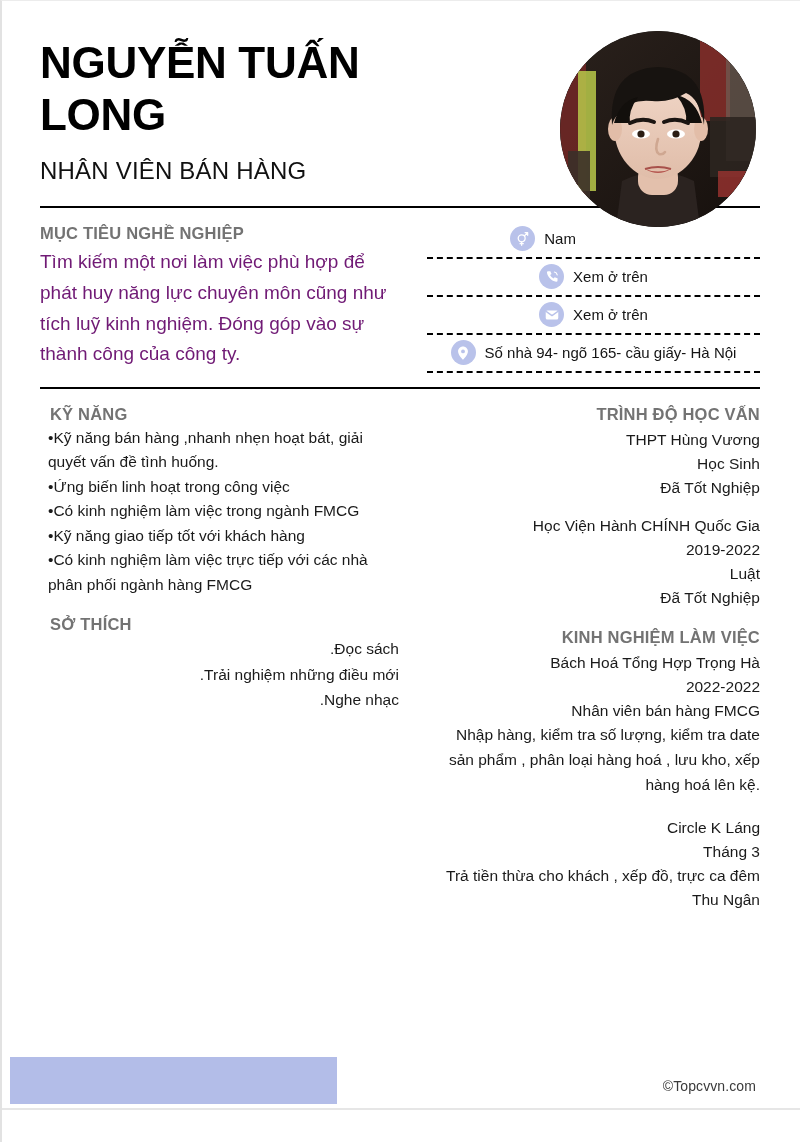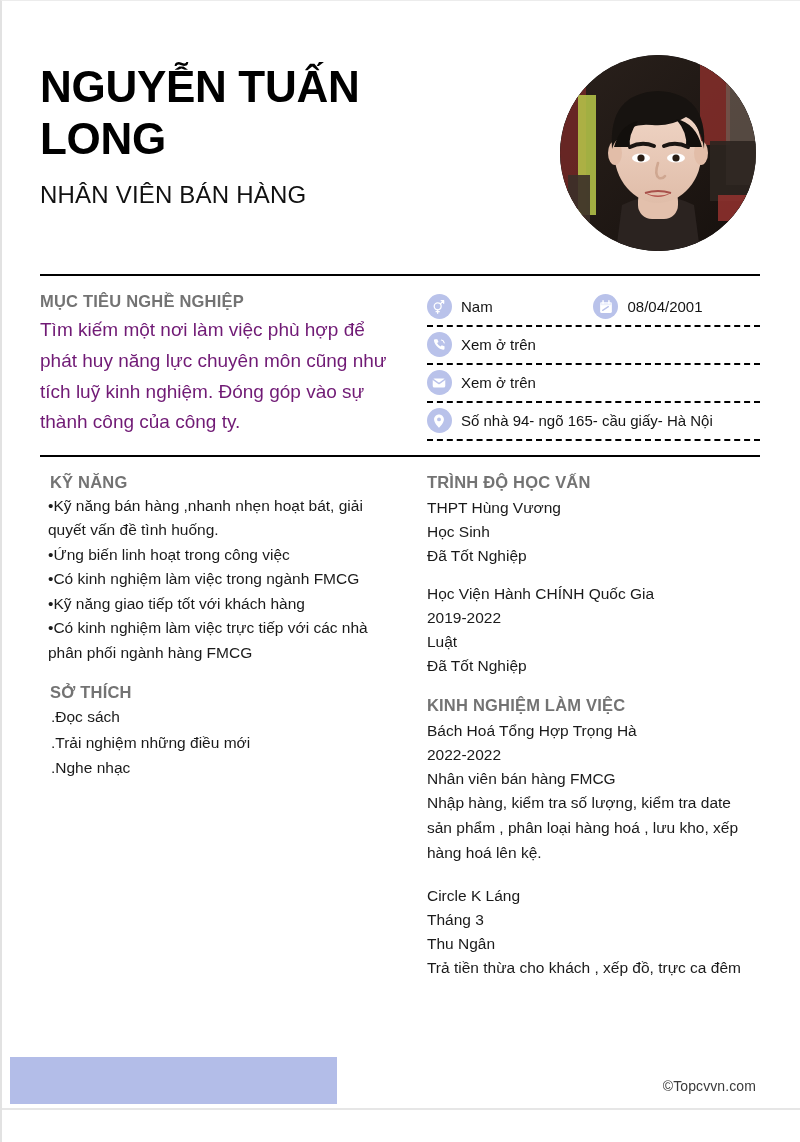--- a/index.html
+++ b/index.html
@@ -21,22 +21,21 @@
     border-top: 1px solid #ececec;
     overflow: hidden;
   }
 
   
   .header {
     display: flex;
     align-items: flex-start;
     justify-content: space-between;
     padding: 30px 40px 0 38px;
-    height: 249px;
-    margin-top: 24px;
+    height: 205px;
   }
   .header-text { padding-top: 6px; max-width: 470px; }
 
   .full-name {
     font-size: 44px;
     font-weight: bold;
     line-height: 1.18;
     letter-spacing: -0.3px;
     color: #000000;
     max-width: 360px;
@@ -68,21 +67,21 @@
     margin: 0 40px 0 38px;
   }
   .rule-2 { margin-top: 0; }
 
   
   .cols {
     display: flex;
     padding: 0 40px 0 38px;
   }
   .col-left  { width: 378px; padding-right: 18px; }
-  .col-right { width: 344px; padding-left: 10px; }
+  .col-right { width: 344px; padding-left: 10px; text-align: right; }
 
   
   .objective-row { display: flex; padding: 16px 40px 0 38px; }
   .objective { width: 378px; padding-right: 18px; }
   .contact    { width: 344px; padding-left: 10px; padding-top: 2px; }
 
   .sec-title {
     font-size: 16.5px;
     font-weight: bold;
     letter-spacing: 0.2px;
@@ -98,20 +97,21 @@
   .objective .body-text { text-align: left; }
 
   
   .contact-grid { width: 100%; }
   .contact-row {
     display: flex;
     align-items: center;
     border-bottom: 2px dashed #000000;
     padding: 5px 0 6px 0;
     min-height: 33px;
+    justify-content: center;
   }
   .contact-row:first-child { padding-top: 0; }
   .contact-cell {
     display: flex;
     align-items: center;
     gap: 9px;
   }
   .contact-cell.half { width: 50%; }
   .contact-text {
     font-size: 15px;
@@ -151,20 +151,21 @@
     line-height: 1.58;
     color: #1a1a1a;
     margin-bottom: 0px;
   }
 
   .hobby-line {
     font-size: 15.5px;
     line-height: 1.62;
     color: #1a1a1a;
     padding-left: 3px;
+    text-align: right;
   }
 
   .left-title { margin-left: 10px; margin-bottom: 2px; }
   .left-body  { margin-left: 8px; }
 
   .sp-top { margin-top: 18px; }
 
   
   .footer-bar {
     position: absolute;
@@ -271,31 +272,20 @@
           <div class="contact-cell half">
             <span class="ic">
               <svg width="16" height="16" viewBox="0 0 24 24" fill="none">
                 <circle cx="10" cy="11" r="5.2" stroke="#ffffff" stroke-width="1.9"></circle>
                 <path d="M14.2 7.2 L19 2.6 M19 2.6 H15.2 M19 2.6 V6.4" stroke="#ffffff" stroke-width="1.9" stroke-linecap="round"></path>
                 <path d="M10 16.2 V21.4 M7.6 19 H12.4" stroke="#ffffff" stroke-width="1.9" stroke-linecap="round"></path>
               </svg>
             </span>
             <span class="contact-text">Nam</span>
           </div>
-          <div class="contact-cell half">
-            <span class="ic">
-              <svg width="16" height="16" viewBox="0 0 24 24" fill="none">
-                <rect x="3.2" y="5" width="17.6" height="16" rx="2.4" fill="#ffffff"></rect>
-                <rect x="3.2" y="5" width="17.6" height="4.4" rx="2" fill="#eceffb"></rect>
-                <path d="M7.6 2.6 V6.4 M16.4 2.6 V6.4" stroke="#ffffff" stroke-width="2.2" stroke-linecap="round"></path>
-                <path d="M7 17 L15.5 11.5" stroke="#b9c2ea" stroke-width="2" stroke-linecap="round"></path>
-              </svg>
-            </span>
-            <span class="contact-text">08/04/2001</span>
-          </div>
         </div>
 
         <div class="contact-row">
           <div class="contact-cell">
             <span class="ic">
               <svg width="16" height="16" viewBox="0 0 24 24" fill="none">
                 <path d="M6.4 3.2 h3.1 l1.8 4.3 -2.2 1.6 a11 11 0 0 0 5.3 5.3 l1.6 -2.2 4.3 1.8 v3.1 a2 2 0 0 1 -2.2 2 C11.6 18.4 5.4 12.2 4.4 5.4 A2 2 0 0 1 6.4 3.2 Z" fill="#ffffff"></path>
                 <path d="M15.6 4.6 a5.4 5.4 0 0 1 4.2 4.2" stroke="#ffffff" stroke-width="1.7" stroke-linecap="round"></path>
               </svg>
             </span>
@@ -384,22 +374,22 @@
         <div class="entry">
           <div class="line">Bách Hoá Tổng Hợp Trọng Hà</div>
           <div class="line">2022-2022</div>
           <div class="line">Nhân viên bán hàng FMCG</div>
           <div class="line para">Nhập hàng, kiểm tra số lượng, kiểm tra date sản phẩm , phân loại hàng hoá , lưu kho, xếp hàng hoá lên kệ.</div>
         </div>
 
         <div class="entry" style="margin-top:18px;">
           <div class="line">Circle K Láng</div>
           <div class="line">Tháng 3</div>
+          <div class="line para">Trả tiền thừa cho khách , xếp đồ, trực ca đêm</div>
           <div class="line">Thu Ngân</div>
-          <div class="line para">Trả tiền thừa cho khách , xếp đồ, trực ca đêm</div>
         </div>
       </div>
 
     </div>
   </div>
 
   <div class="footer-bar" style="background: rgb(179, 189, 232);"></div>
   <div class="footer-credit">©Topcvvn.com</div>
   <div class="page-bottom-edge"></div>
 

